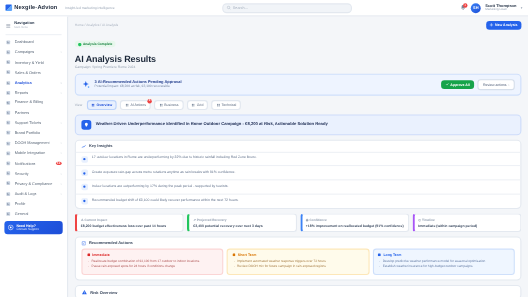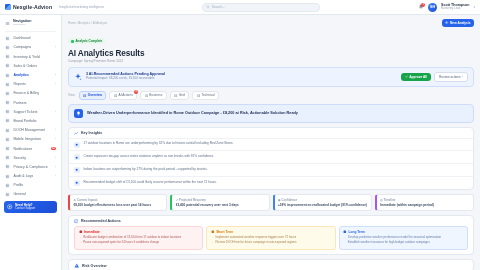--- a/index.html
+++ b/index.html
@@ -449,21 +449,21 @@
           </svg>
           <span>New Analysis</span>
         </span>
       </div>
 
       <span class="pill">
         <span class="dot"></span>
         <span>Analysis Complete</span>
       </span>
 
-      <div class="page-title">AI Analytics Results</div>
+      <div class="page-title">AI Analysis Results</div>
       <div class="page-sub">Campaign: Spring Premiere Rome 2024</div>
 
       
       <div class="alert">
         <svg class="alert-ico" viewBox="0 0 16 16">
           <path d="M8 1.2l1.5 4 4 1.5-4 1.5L8 12.2 6.5 8.2l-4-1.5 4-1.5z" fill="#2563eb"></path>
           <circle cx="13" cy="12.4" r="1.5" fill="#60a5fa"></circle>
         </svg>
         <span class="alert-txt">
           <span class="alert-t1">3 AI-Recommended Actions Pending Approval</span>

